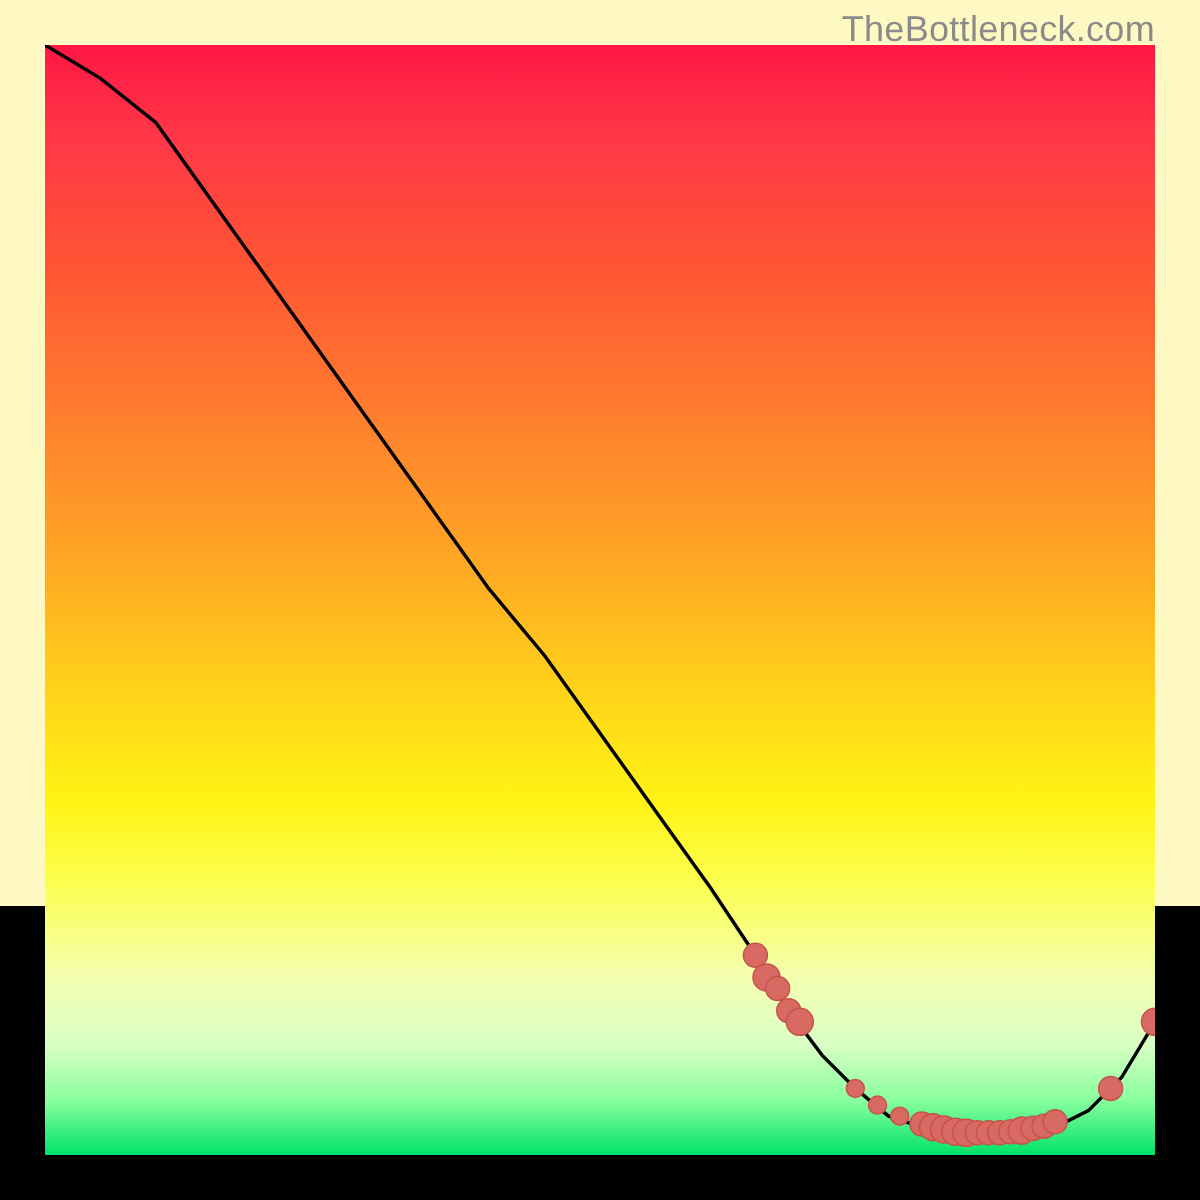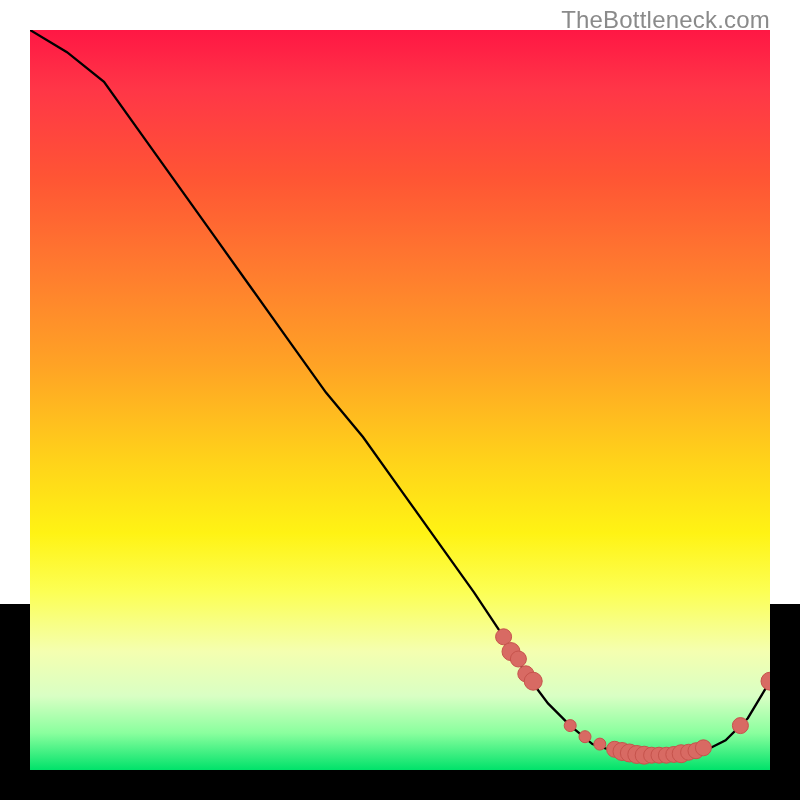--- a/index.html
+++ b/index.html
@@ -8,21 +8,21 @@
     width: 800px;
     height: 800px;
     background: #000;
     overflow: hidden;
     font-family: Arial, Helvetica, sans-serif;
   }
   .container {
     position: relative;
     width: 800px;
     height: 604px;
-    background: #ffffff;
+    background: #fef9c3;
     text-decoration: underline;
   }
   .plot-area {
     position: absolute;
     left: 30px;
     top: 30px;
     width: 740px;
     height: 740px;
     background: linear-gradient(to bottom,
       #ff1744 0%,

